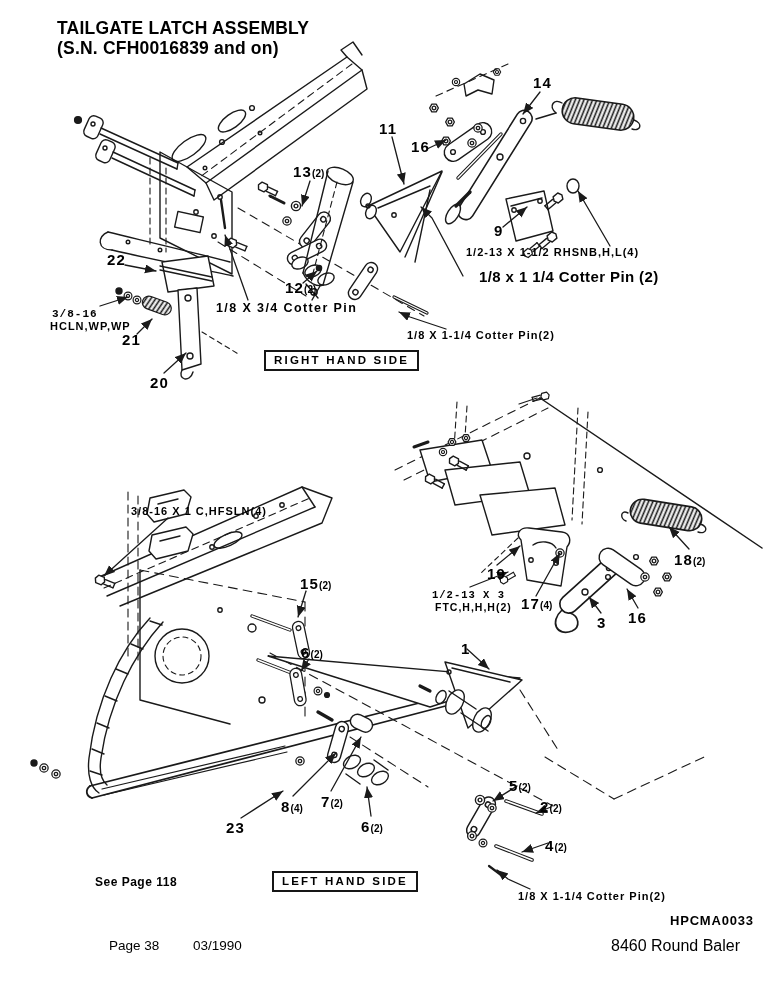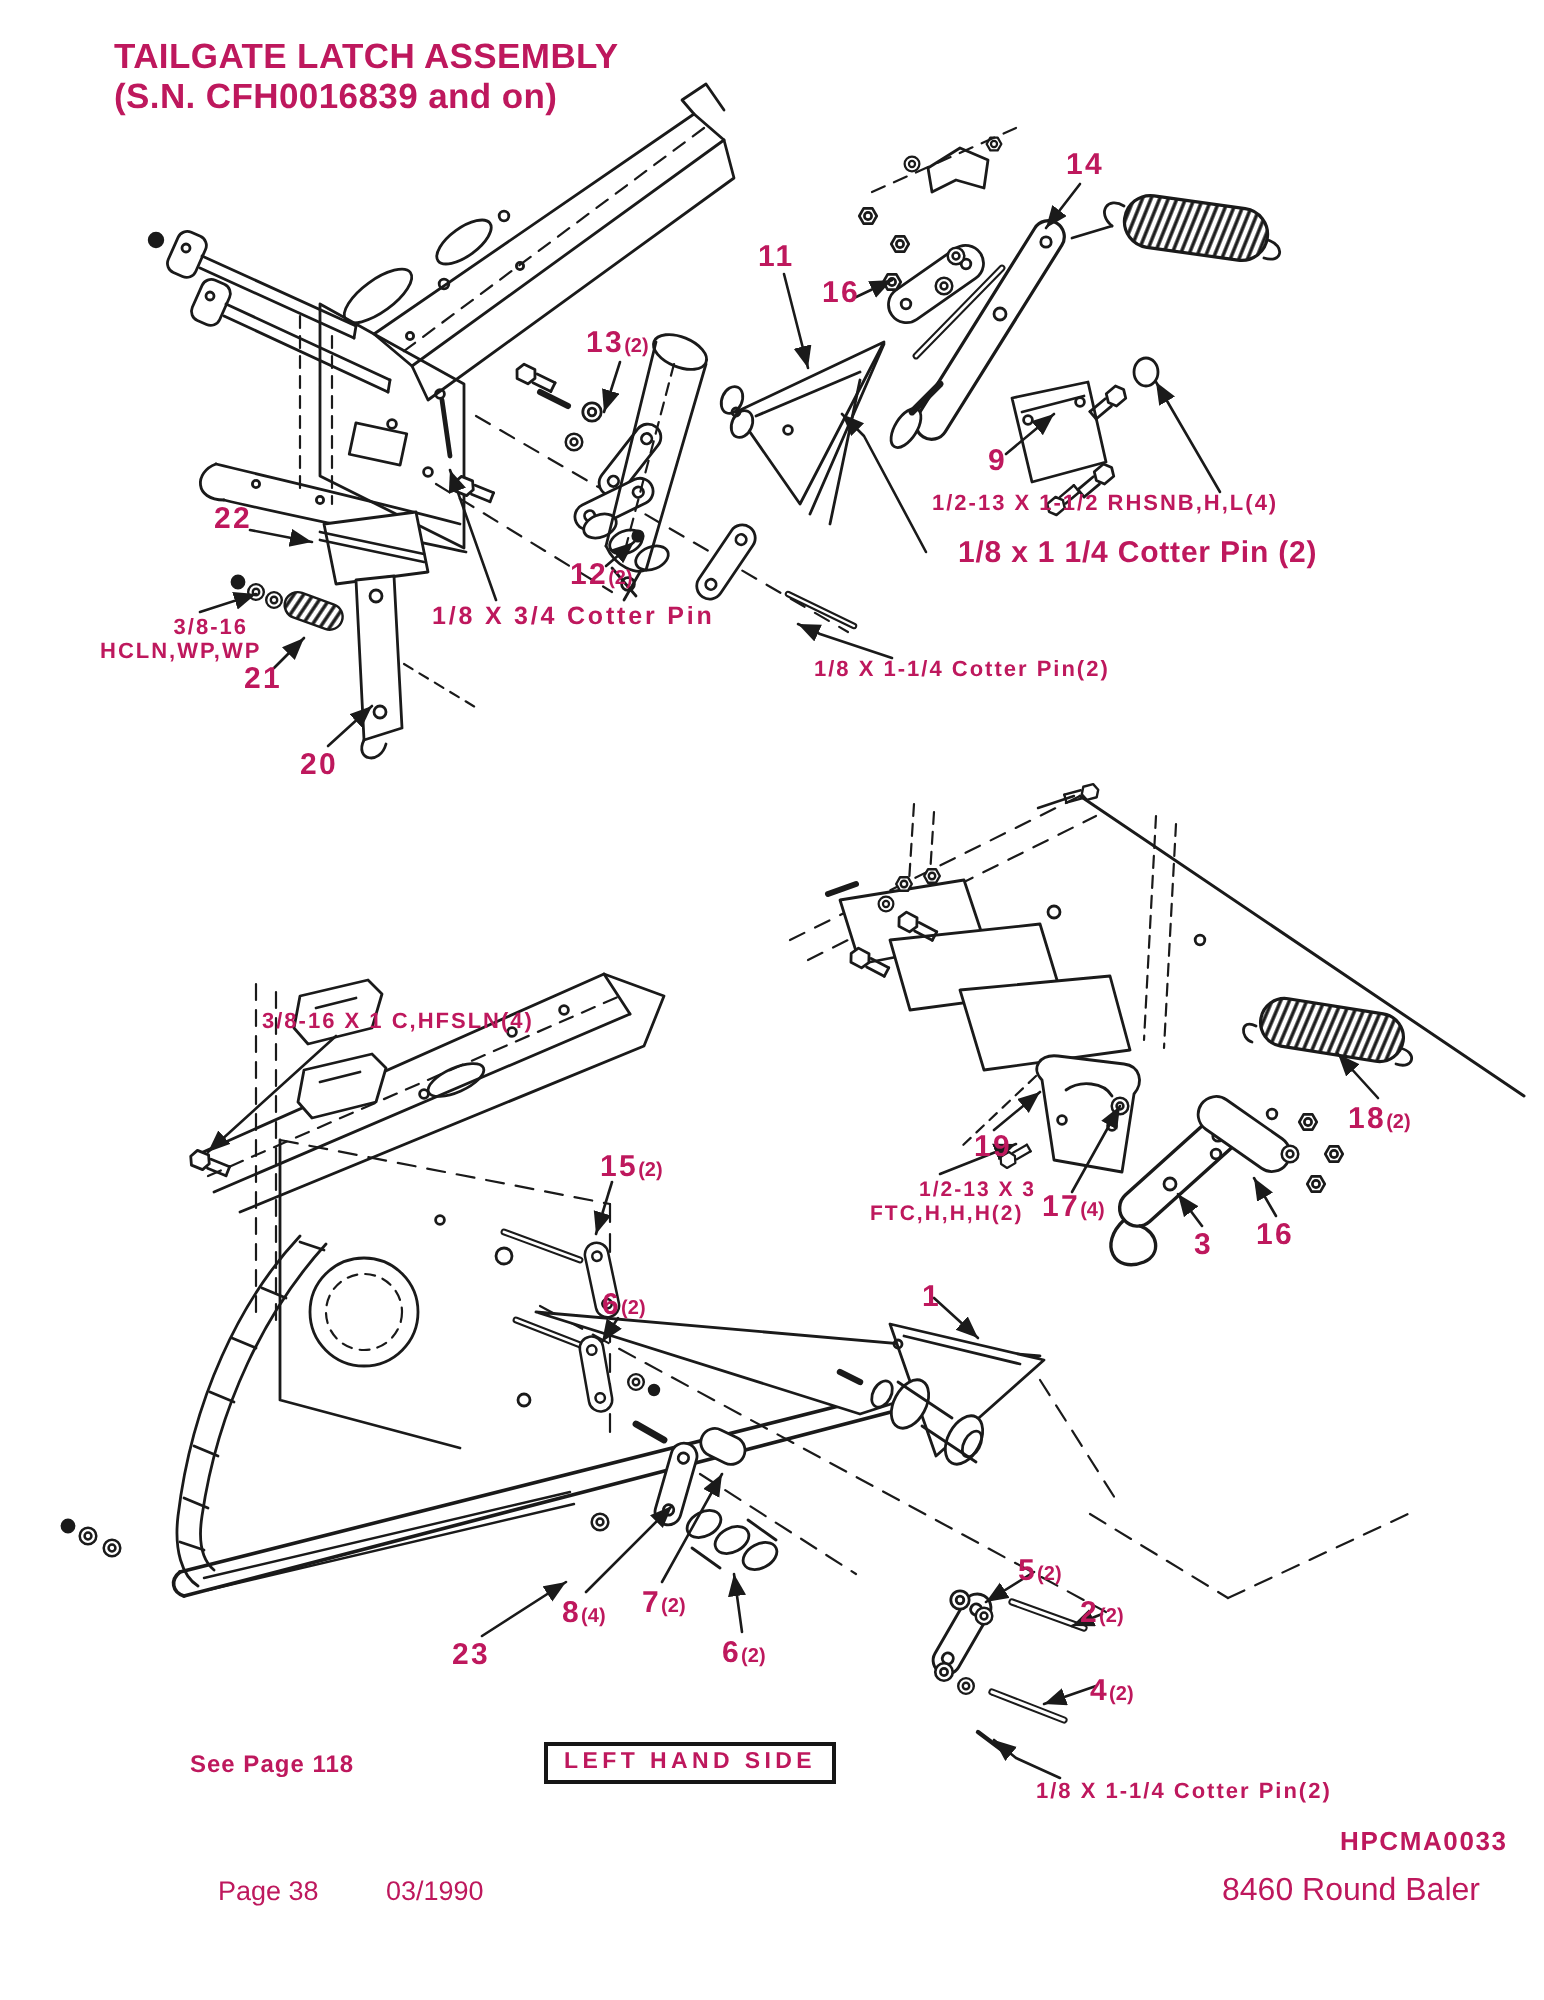--- a/index.html
+++ b/index.html
@@ -1,28 +1,28 @@
 <!DOCTYPE html>
 <html><head>
 <meta charset="utf-8">
 <style>
   html,body{margin:0;padding:0;background:#e8e8e8;}
   .page{
     position:relative;width:772px;height:1000px;margin:0 auto;
     background:#ffffff;overflow:hidden;
-    font-family:"Liberation Sans", sans-serif;color:#be185d;
+    font-family:"Liberation Sans", sans-serif;color:#000000;
   }
   .art{position:absolute;left:0;top:0;}
   .title{position:absolute;left:57px;top:18px;font-size:17.5px;font-weight:700;line-height:20px;letter-spacing:.2px;}
   .callout{position:absolute;font-weight:700;font-size:15px;letter-spacing:1.2px;white-space:nowrap;}
   .callout .qty{font-size:10px;letter-spacing:0;}
   .note{position:absolute;font-weight:700;font-size:11px;letter-spacing:1px;white-space:nowrap;}
   .note.big{font-size:15px;letter-spacing:.4px;margin-left:16px;}
   .note.mid{font-size:12.5px;letter-spacing:1.4px;}
-  .note.center{text-align:right;}
+  .note.center{text-align:left;font-family:Liberation Mono, monospace;}
   .sidebox{
     position:absolute;border:2px solid #161616;background:#fff;
     padding:2px 8px 3px 8px;font-weight:700;font-size:11.5px;letter-spacing:2.2px;white-space:nowrap;
   }
   .foot{position:absolute;font-size:13.5px;white-space:nowrap;padding-left:47px;}
   .foot.bold{font-weight:700;letter-spacing:.8px;}
   .seepage{position:absolute;font-size:12px;font-weight:700;letter-spacing:.5px;white-space:nowrap;}
 </style>
 </head>
 <body>
@@ -421,20 +421,23 @@
   <div class="callout" style="left:122px;top:331px"><span>21</span></div>
   <div class="callout" style="left:150px;top:374px"><span>20</span></div>
 
   <div class="note" style="left:466px;top:246px">1/2-13 X 1-1/2 RHSNB,H,L(4)</div>
   <div class="note big" style="left:463px;top:268px">1/8 x 1 1/4 Cotter Pin (2)</div>
   <div class="note mid" style="left:216px;top:301px">1/8 X 3/4 Cotter Pin</div>
   <div class="note center" style="left:52px;top:308px;width:72px">3/8-16</div>
   <div class="note" style="left:50px;top:320px">HCLN,WP,WP</div>
   <div class="note" style="left:407px;top:329px">1/8 X 1-1/4 Cotter Pin(2)</div>
 
+  <div class="sidebox" style="left:264px;top:350px">
+    <span>RIGHT HAND SIDE</span>
+  </div>
 
   <div class="callout" style="left:300px;top:575px"><span>15</span><span class="qty">(2)</span></div>
   <div class="callout" style="left:301px;top:644px"><span>6</span><span class="qty">(2)</span></div>
   <div class="callout" style="left:487px;top:565px"><span>19</span></div>
   <div class="callout" style="left:521px;top:595px"><span>17</span><span class="qty">(4)</span></div>
   <div class="callout" style="left:597px;top:614px"><span>3</span></div>
   <div class="callout" style="left:628px;top:609px"><span>16</span></div>
   <div class="callout" style="left:674px;top:551px"><span>18</span><span class="qty">(2)</span></div>
   <div class="callout" style="left:461px;top:640px"><span>1</span></div>
   <div class="callout" style="left:509px;top:777px"><span>5</span><span class="qty">(2)</span></div>

